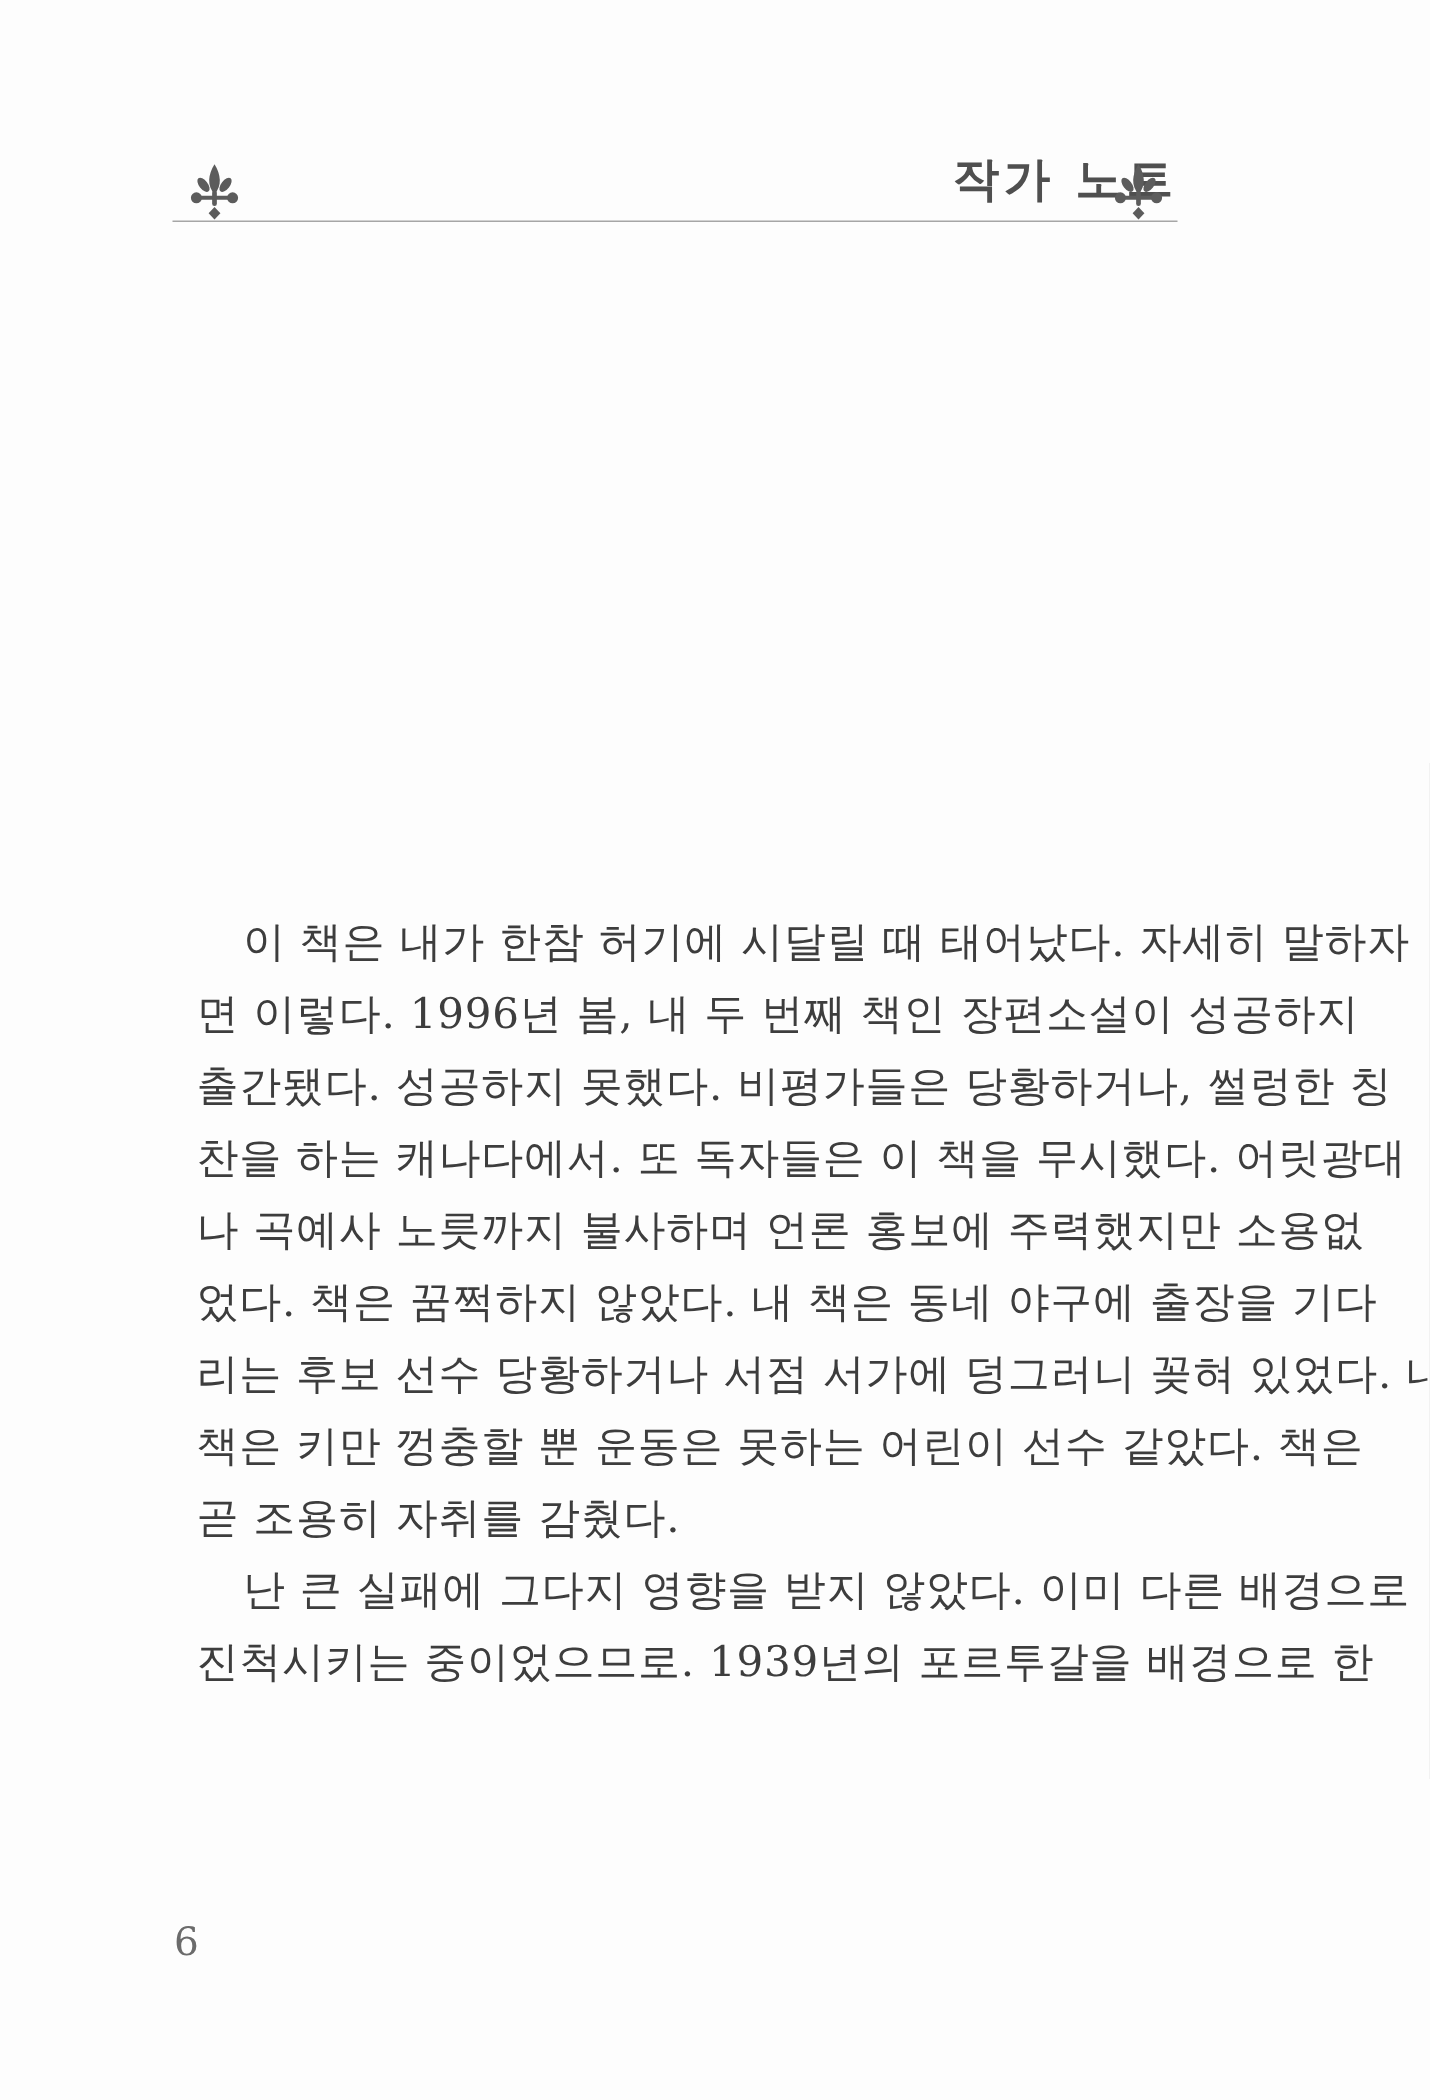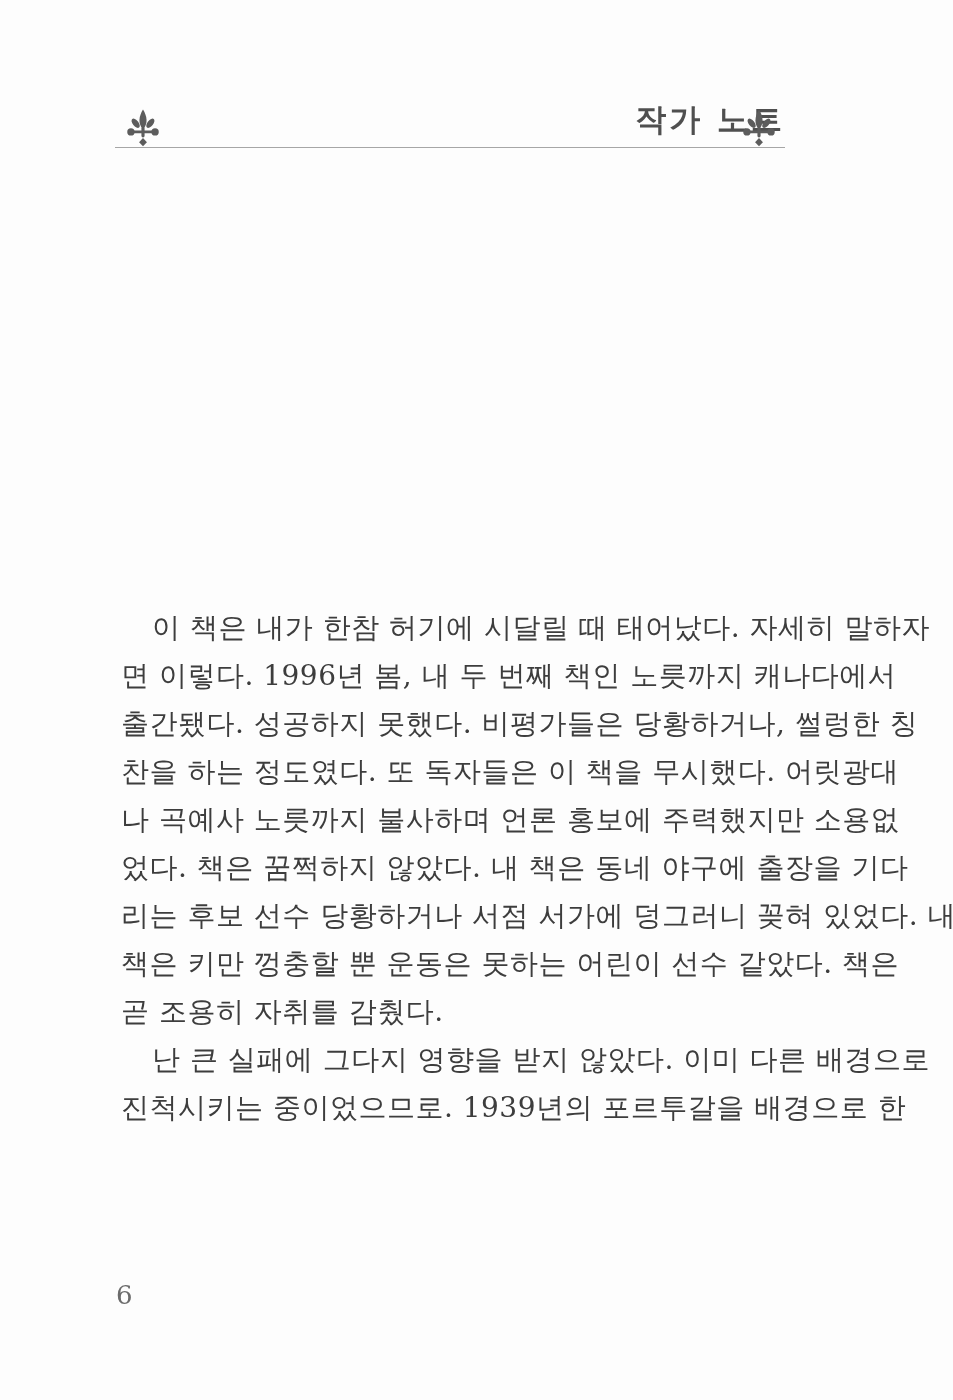--- a/index.html
+++ b/index.html
@@ -56,21 +56,21 @@
     height: 42px;
     color: var(--ornament);
   }
   .ornament svg { width: 100%; height: 100%; display: block; }
   .ornament-left  { left: 12px; }
   .ornament-right { right: 10px; }
 
   
   .body-text {
     position: absolute;
-    left: 121px;
+    left: 131px;
     top: 604px;
     width: 667px;
     color: var(--text);
     font-size: 28px;
   }
   .text-line {
     height: 48px;
     line-height: 48px;
     white-space: nowrap;
     text-align: justify;
@@ -124,23 +124,23 @@
         <circle cx="7" cy="45.5" r="7"></circle>
         <circle cx="53" cy="45.5" r="7"></circle>
         <rect x="27" y="36" width="6" height="20" rx="3"></rect>
         <path d="M30,57 L37.5,65 L30,73 L22.5,65 Z"></path>
       </svg>
     </span>
   </div>
 
   <div class="body-text">
     <div class="text-line indent">이 책은 내가 한참 허기에 시달릴 때 태어났다. 자세히 말하자</div>
-    <div class="text-line">면 이렇다. 1996년 봄, 내 두 번째 책인 노릇까지 캐나다에서</div>
+    <div class="text-line">면 이렇다. 1996년 봄, 내 두 번째 책인 장편소설이 성공하지</div>
     <div class="text-line">출간됐다. 성공하지 못했다. 비평가들은 당황하거나, 썰렁한 칭</div>
-    <div class="text-line">찬을 하는 정도였다. 또 독자들은 이 책을 무시했다. 어릿광대</div>
+    <div class="text-line">찬을 하는 캐나다에서. 또 독자들은 이 책을 무시했다. 어릿광대</div>
     <div class="text-line">나 곡예사 노릇까지 불사하며 언론 홍보에 주력했지만 소용없</div>
     <div class="text-line">었다. 책은 꿈쩍하지 않았다. 내 책은 동네 야구에 출장을 기다</div>
     <div class="text-line">리는 후보 선수 당황하거나 서점 서가에 덩그러니 꽂혀 있었다. 내</div>
     <div class="text-line">책은 키만 껑충할 뿐 운동은 못하는 어린이 선수 같았다. 책은</div>
     <div class="text-line para-end">곧 조용히 자취를 감췄다.</div>
     <div class="text-line indent">난 큰 실패에 그다지 영향을 받지 않았다. 이미 다른 배경으로</div>
     <div class="text-line">진척시키는 중이었으므로. 1939년의 포르투갈을 배경으로 한</div>
   </div>
 
   <div class="page-number">6</div>

